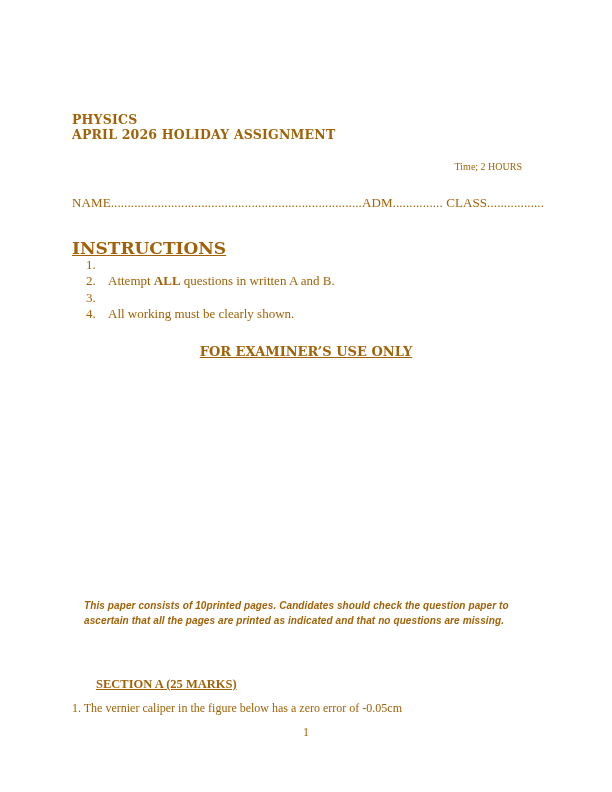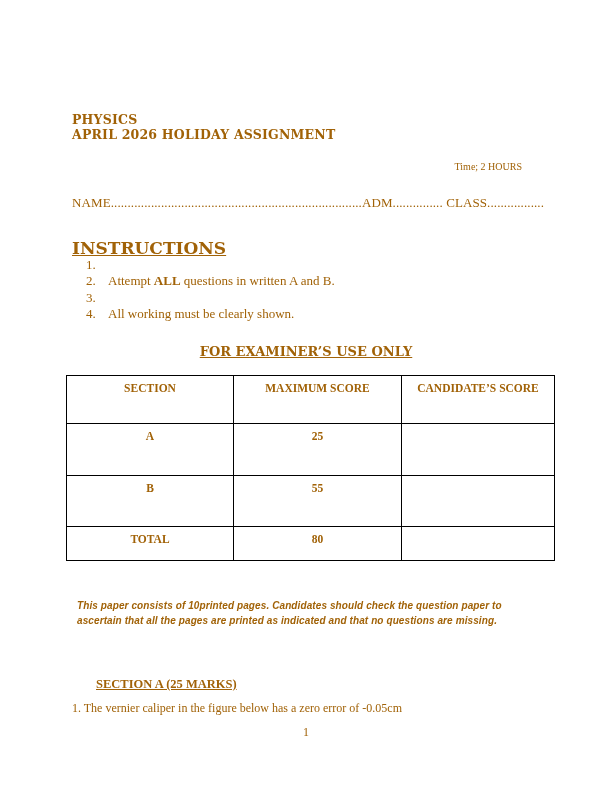--- a/index.html
+++ b/index.html
@@ -98,21 +98,21 @@
   .col-max { width: 163px; }
   .col-cand { width: 148px; }
   .row-head   { height: 48px; }
   .row-a      { height: 52px; }
   .row-b      { height: 51px; }
   .row-total  { height: 34px; }
 
   
   .pages-note {
     position: absolute;
-    left: 77px;
+    left: 84px;
     top: 598px;
     width: 452px;
     font-family: "Liberation Sans", sans-serif;
     font-weight: bold;
     font-style: italic;
     font-size: 10px;
     line-height: 15px;
     letter-spacing: 0.1px;
   }
 
@@ -170,44 +170,20 @@
     <div class="instruction-item">
       <span class="instruction-num">4.</span>
       <span><span>All working must be clearly shown.</span><span class="bold"></span><span></span></span>
     </div>
   </div>
 
   <div class="examiner-title">
     <span>FOR EXAMINER’S USE ONLY</span>
   </div>
 
-  <table class="score-table">
-    <tbody>
-        <tr class="row-head">
-      <th class="col-section">SECTION</th>
-      <th class="col-max">MAXIMUM SCORE</th>
-      <th class="col-cand">CANDIDATE’S SCORE</th>
-    </tr>
-    <tr class="row-a">
-      <td>A</td>
-      <td>25</td>
-      <td></td>
-    </tr>
-    <tr class="row-b">
-      <td>B</td>
-      <td>55</td>
-      <td></td>
-    </tr>
-    <tr class="row-total">
-      <td>TOTAL</td>
-      <td>80</td>
-      <td></td>
-    </tr>
-  </tbody>
-    </table>
 
   <div class="pages-note">This paper consists of 10printed pages. Candidates should check the question paper to ascertain that all the pages are printed as indicated and that no questions are missing.</div>
 
   <div class="section-a-title">SECTION A (25 MARKS)</div>
   <div class="question-1">1. The vernier caliper in the figure below has a zero error of -0.05cm</div>
 
   <div class="page-number">1</div>
 
 </div>
 

